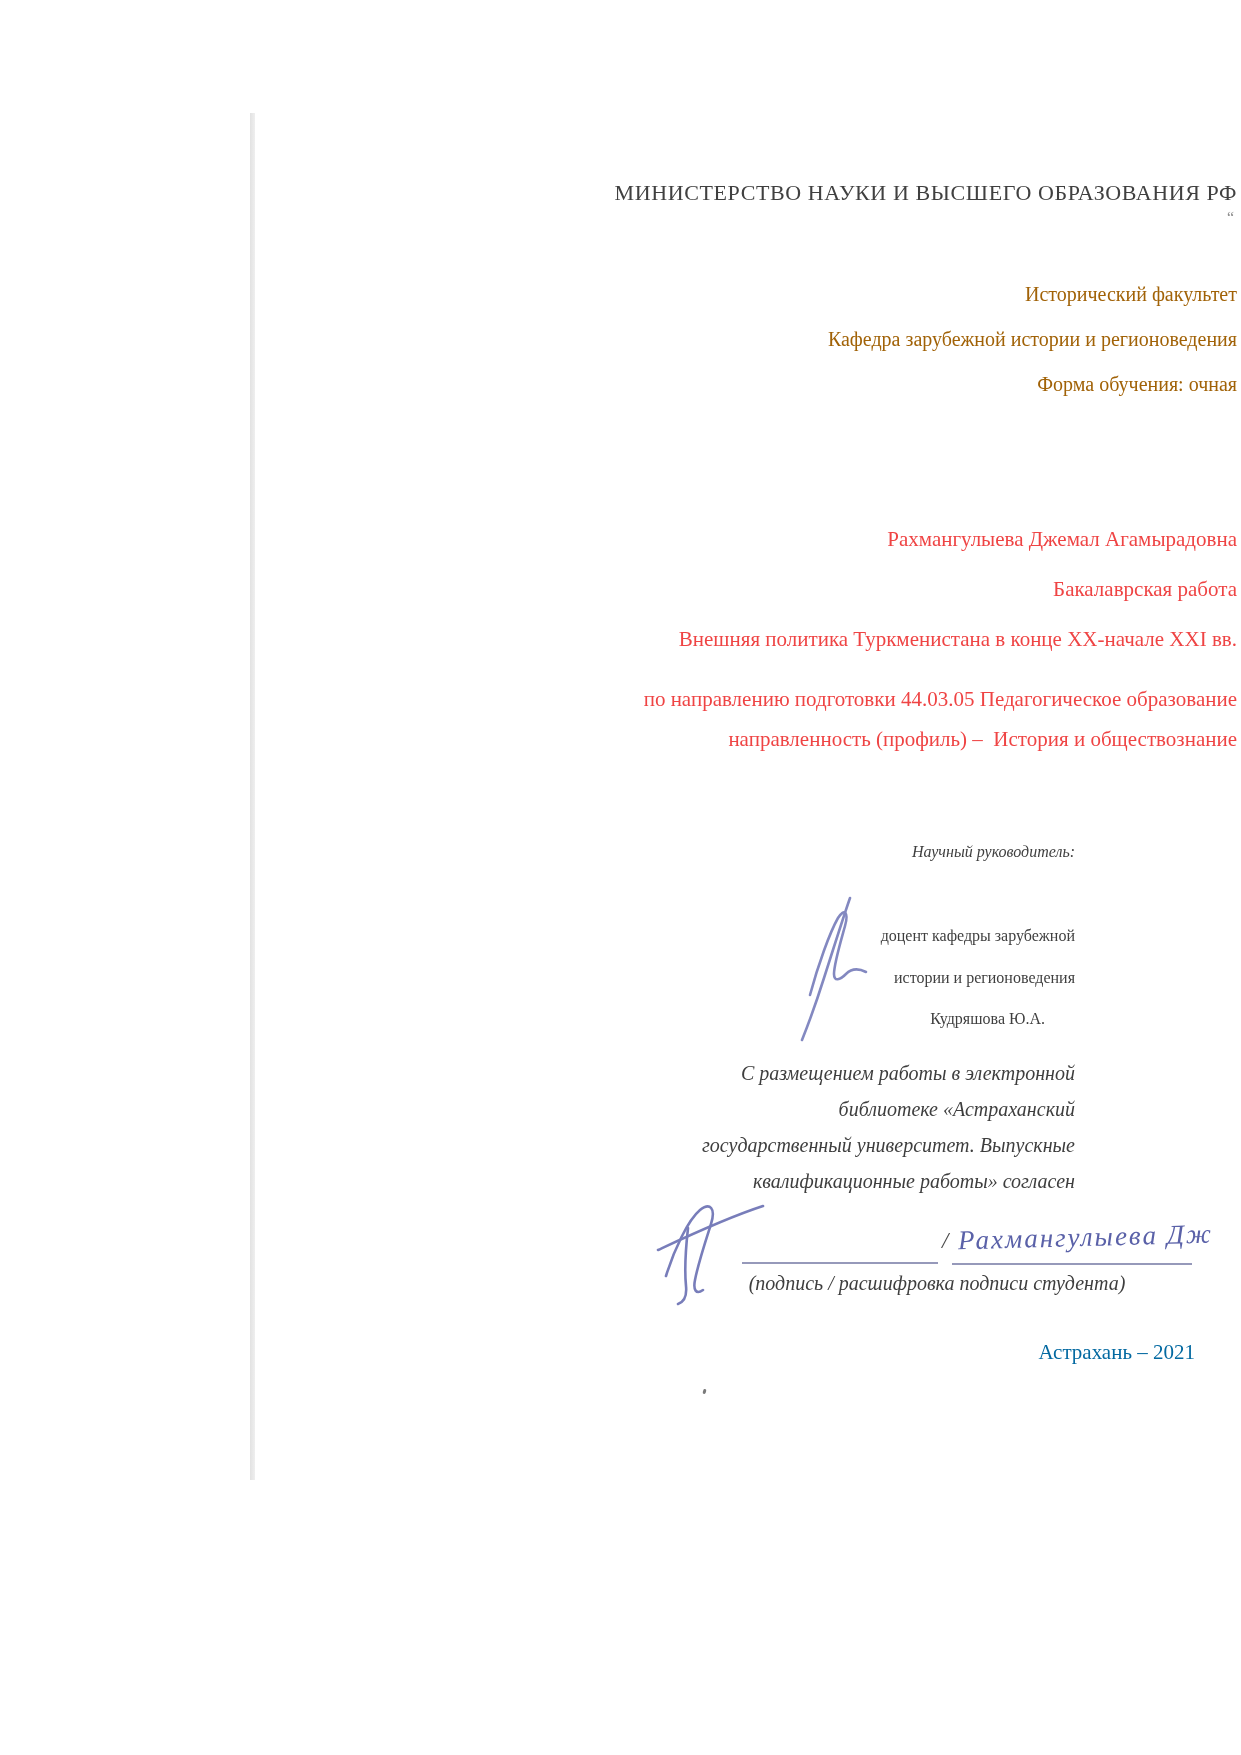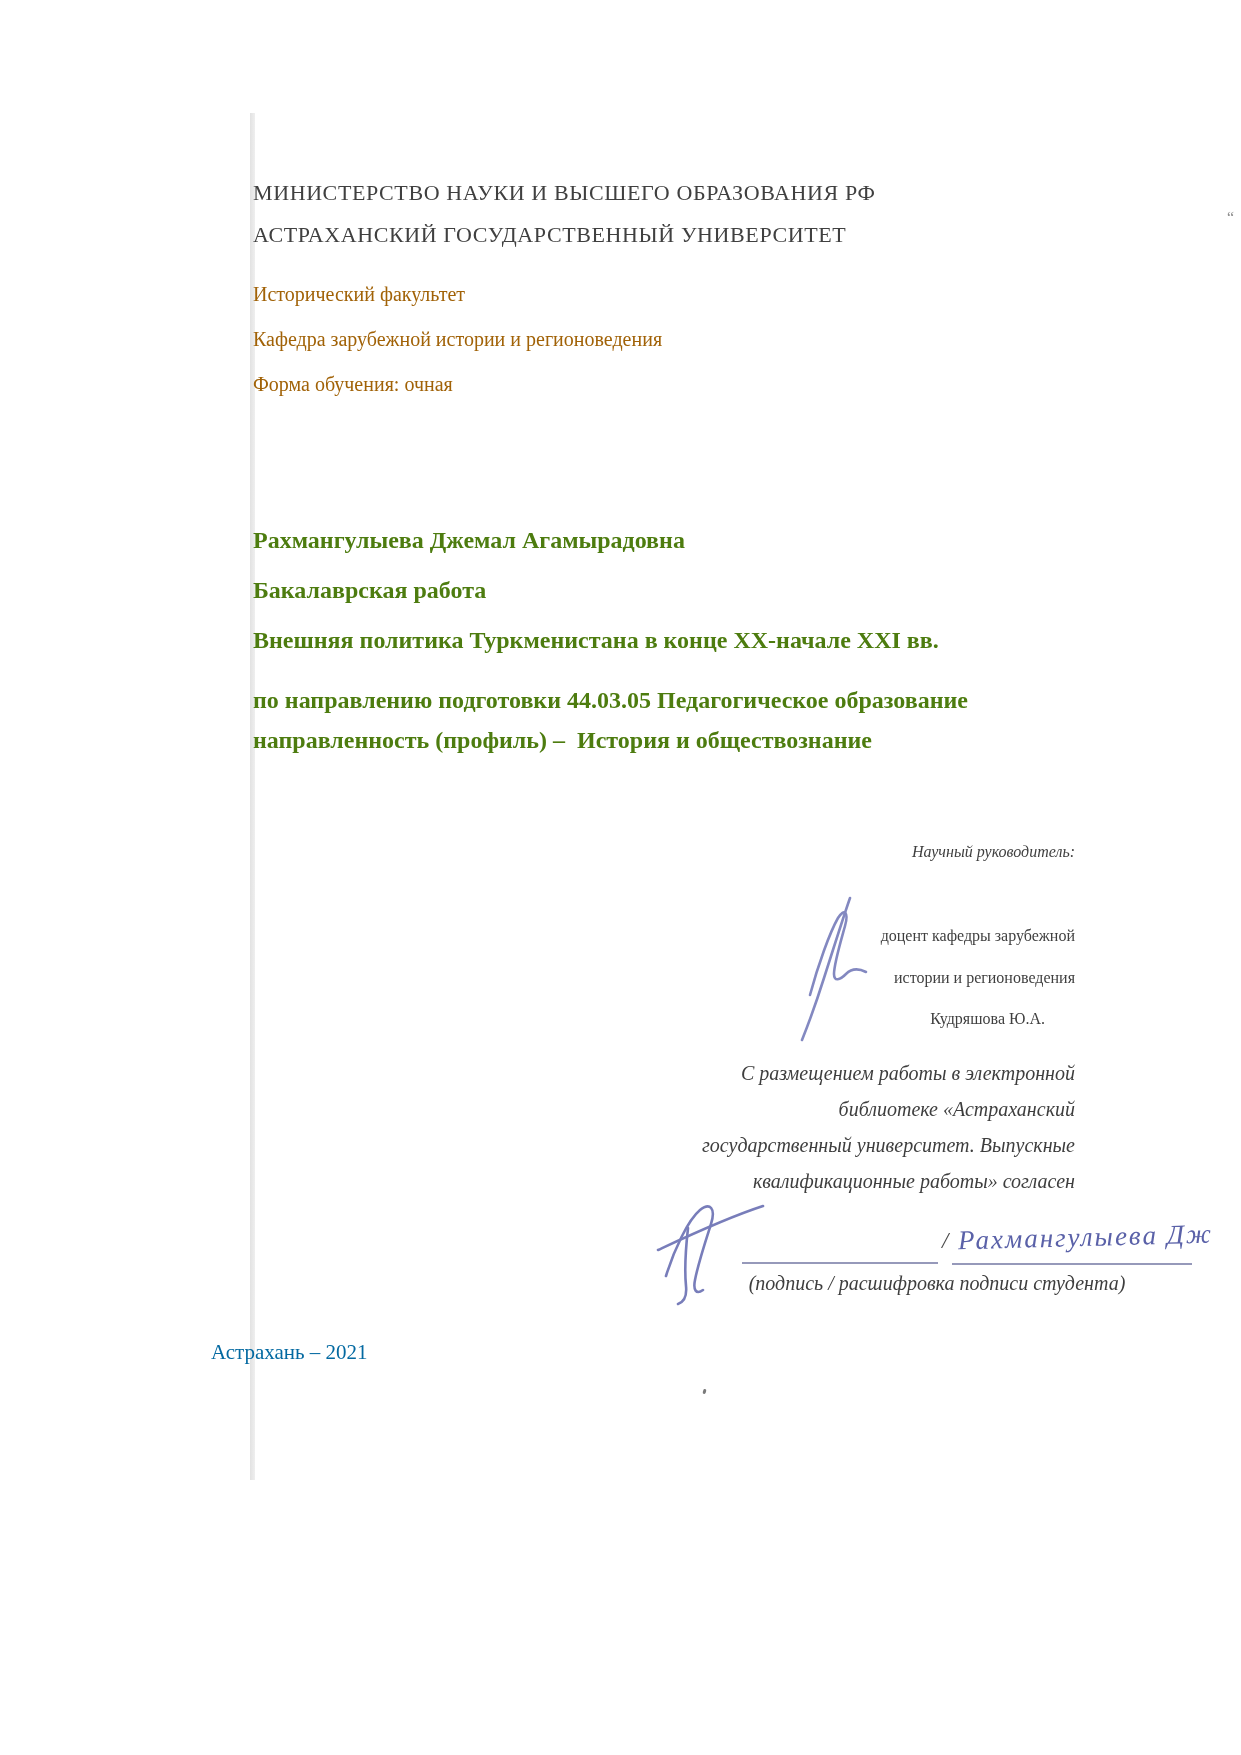--- a/index.html
+++ b/index.html
@@ -13,33 +13,33 @@
     height: 1755px;
     background: #ffffff;
     overflow: hidden;
     font-family: "Liberation Serif", "DejaVu Serif", serif;
     color: #3c3c3c;
   }
   .line {
     position: absolute;
     left: 253px;
     right: 4px;
-    text-align: left;
+    text-align: right;
     white-space: pre-wrap;
   }
   .rightblock {
     position: absolute;
     right: 166px;
     left: 253px;
     text-align: right;
     white-space: pre-wrap;
   }
   .caps       { font-size: 22px; letter-spacing: 0.6px; color: #404040; }
   .sub        { font-size: 20px; color: #a16207; }
-  .boldline   { font-size: 24px; font-weight: bold; color: #4d7c0f; }
+  .boldline   { font-size: 21px; font-weight: normal; color: #ef4444; }
   .ital       { font-style: italic; }
   .sup        { font-size: 16px; color: #3f3f3f; }
   .consent    { font-size: 20px; font-style: italic; color: #3e3e3e; }
   .page-edge-line {
     position: absolute;
     left: 250px;
     top: 113px;
     width: 5px;
     height: 1367px;
     background: linear-gradient(to right, #e2e2e2, #efefef);
@@ -102,21 +102,20 @@
 <body>
 
 <div class="canvas">
 
   <div class="page-edge-line"></div>
 
   <div class="artifact-quote">“</div>
   <div class="artifact-dot"></div>
 
   <div class="line caps" style="top:180px">МИНИСТЕРСТВО НАУКИ И ВЫСШЕГО ОБРАЗОВАНИЯ РФ</div>
-  <div class="line caps" style="top:222px">АСТРАХАНСКИЙ ГОСУДАРСТВЕННЫЙ УНИВЕРСИТЕТ</div>
 
   <div class="line sub" style="top:283px">Исторический факультет</div>
   <div class="line sub" style="top:328px">Кафедра зарубежной истории и регионоведения</div>
   <div class="line sub" style="top:373px">Форма обучения: очная</div>
 
   <div class="line boldline" style="top:527px">Рахмангулыева Джемал Агамырадовна</div>
   <div class="line boldline" style="top:577px">Бакалаврская работа</div>
   <div class="line boldline" style="top:627px">Внешняя политика Туркменистана в конце XX-начале XXI вв.</div>
   <div class="line boldline" style="top:687px">по направлению подготовки 44.03.05 Педагогическое образование</div>
   <div class="line boldline" style="top:727px">направленность (профиль) –  История и обществознание</div>

